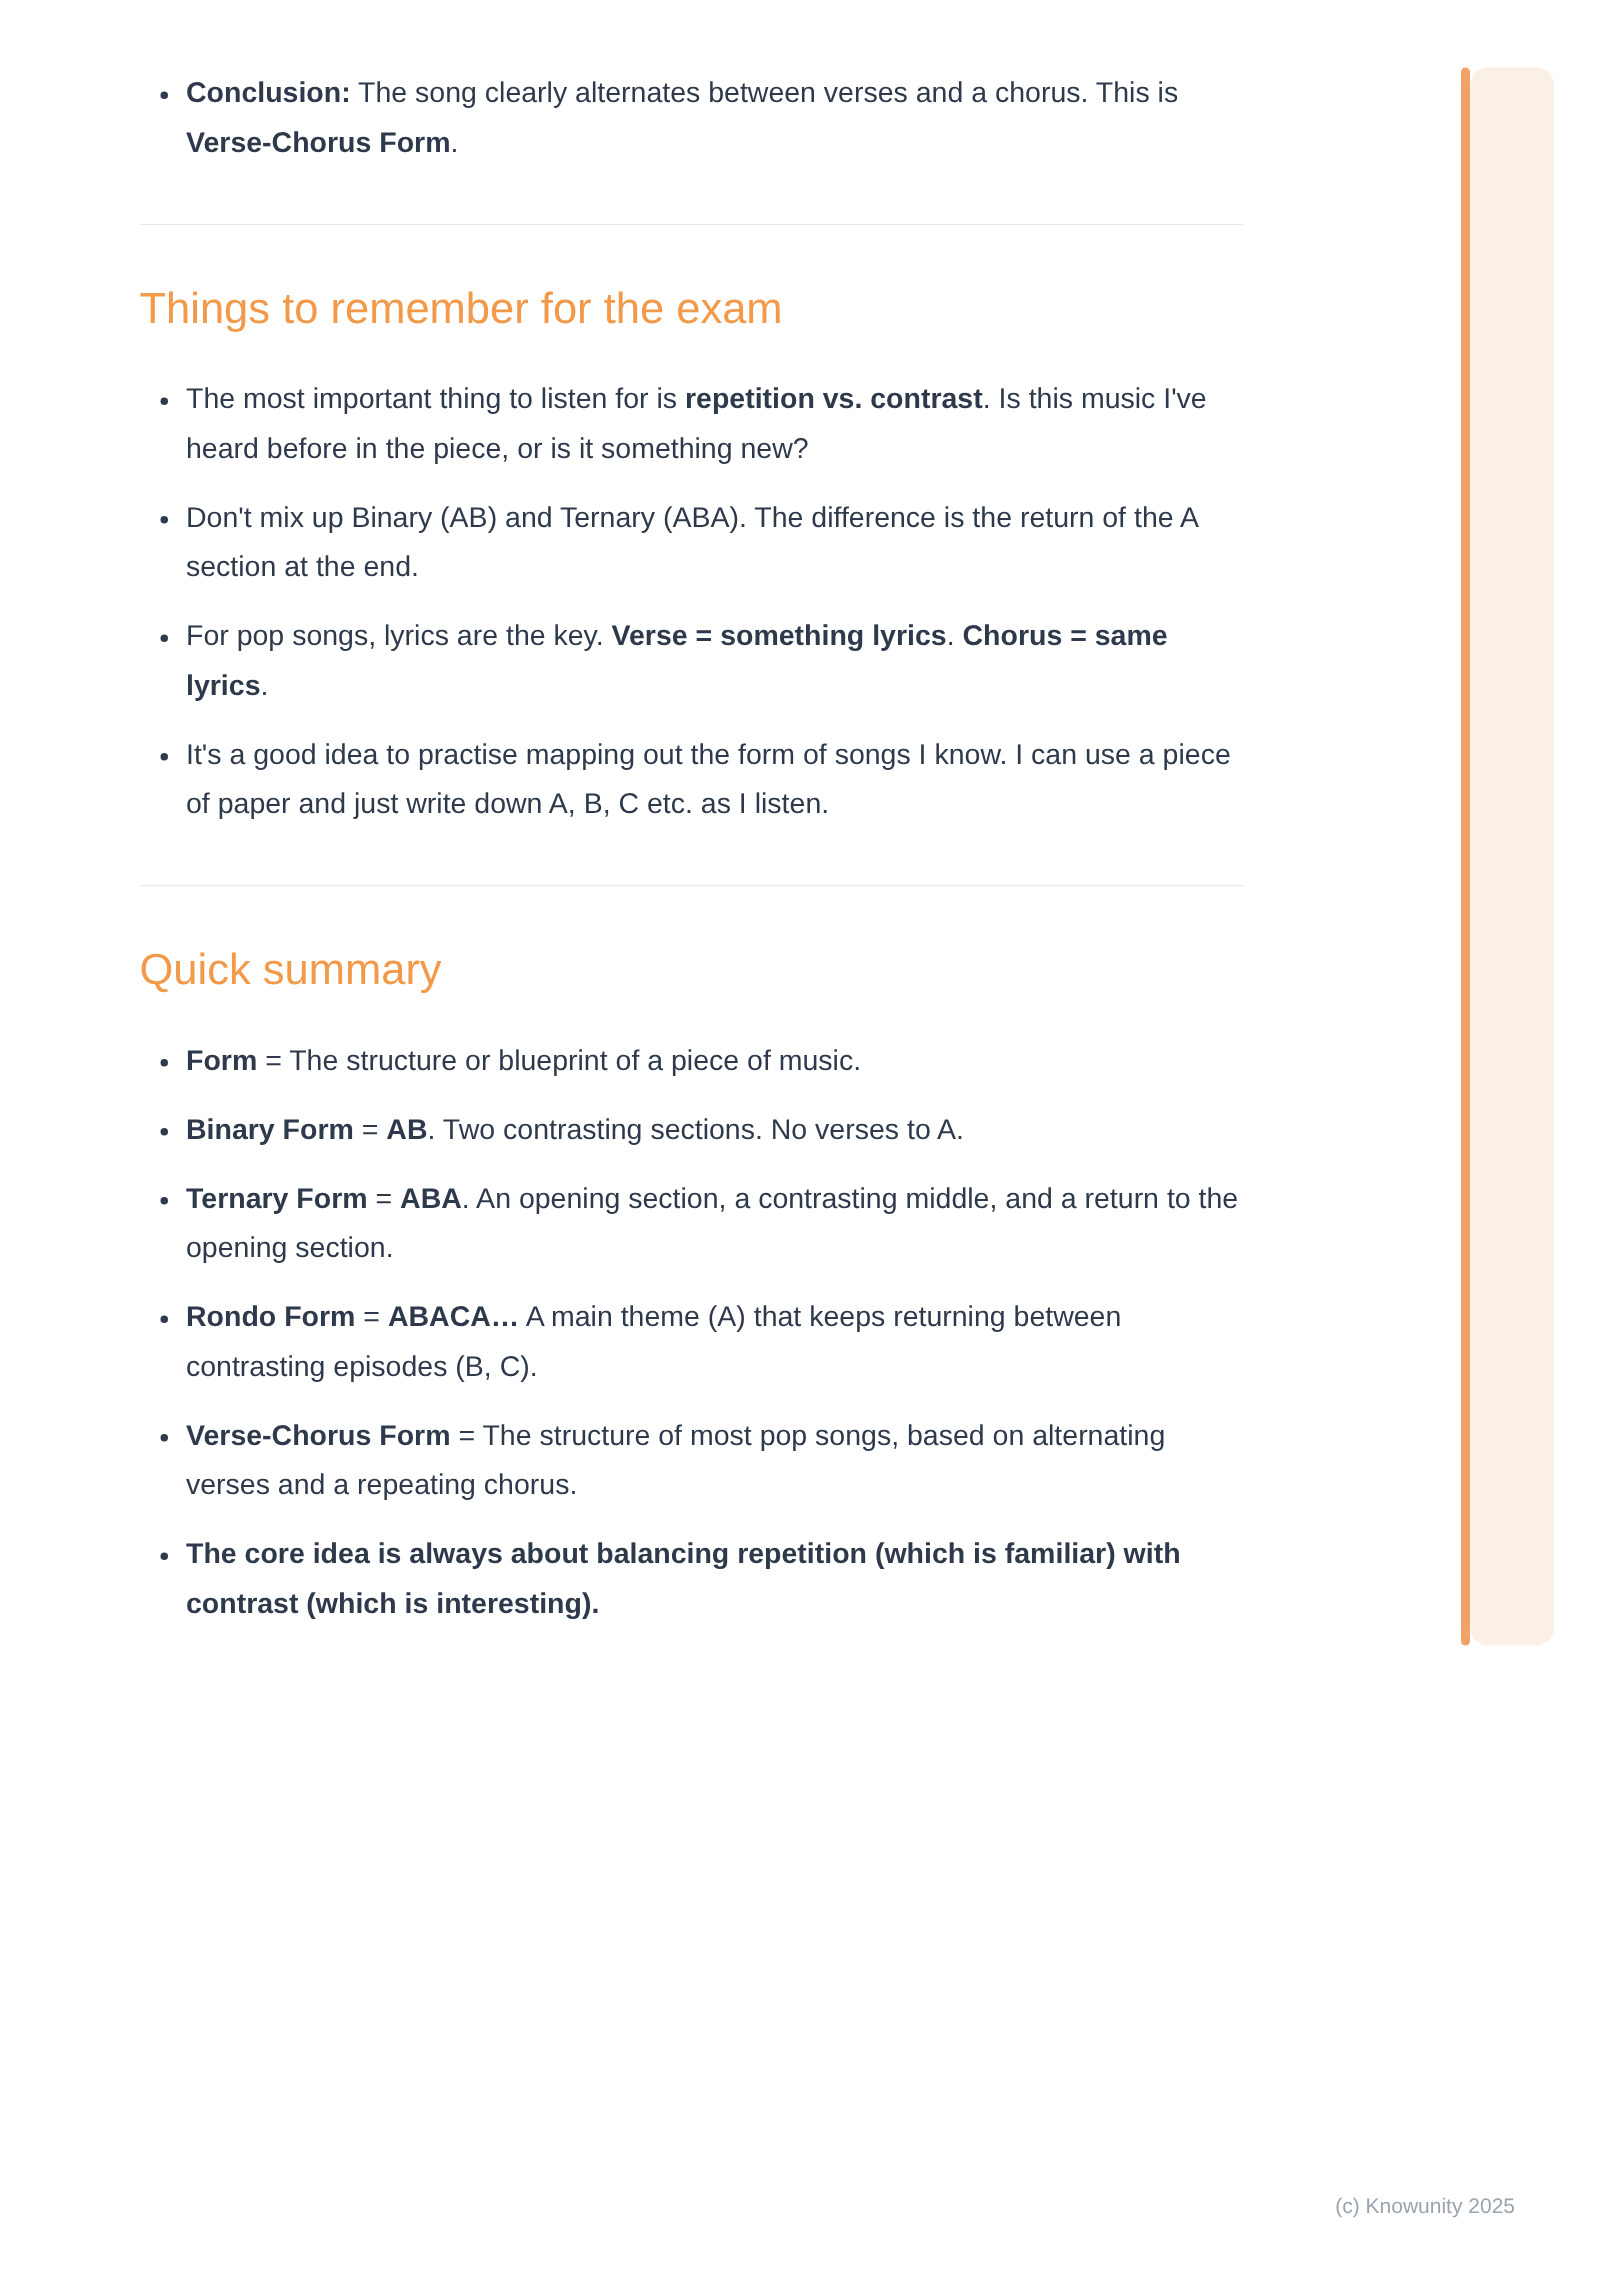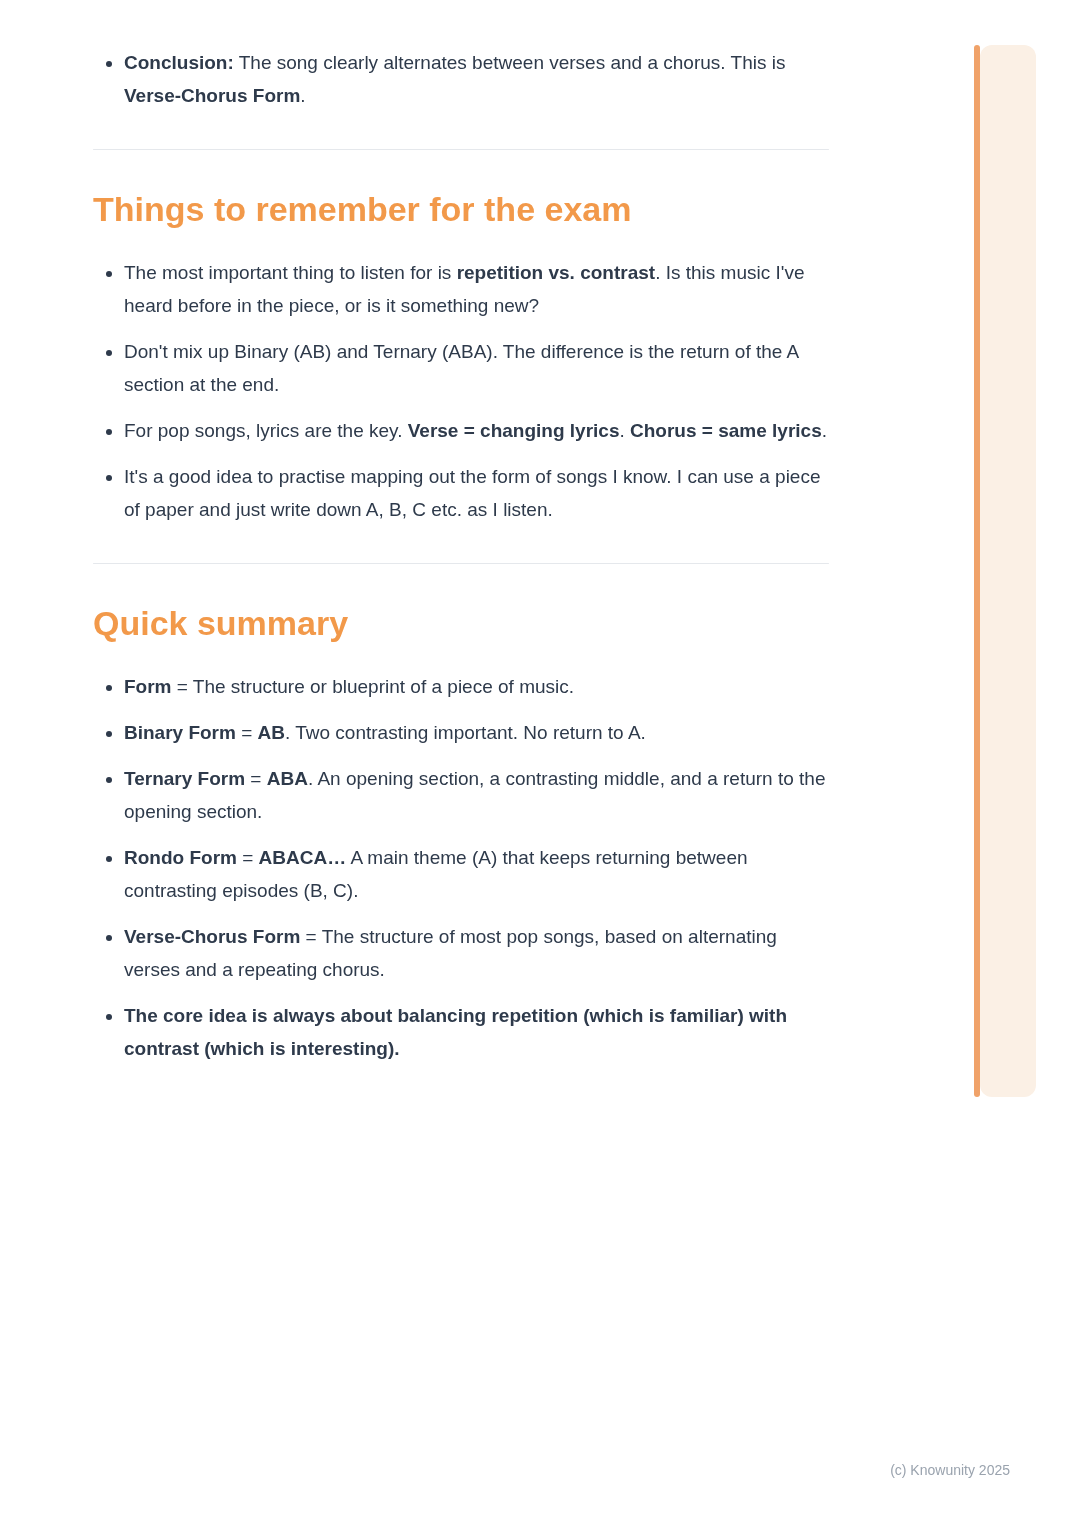--- a/index.html
+++ b/index.html
@@ -33,22 +33,22 @@
   ul.bullets li::marker { color: #2E3A4B; }
   .b { font-weight: bold; }
   .divider {
     border: none;
     border-top: 1px solid #E5E8EC;
     margin-top: 37px;
     height: 0;
   }
   h2.section-title {
     color: var(--accent, #F2994A);
-    font-size: 34px;
-    font-weight: bold;
+    font-size: 29px;
+    font-weight: normal;
     margin: 40px 0 27px 0;
   }
   .footer {
     position: absolute;
     top: 1462px;
     right: 70px;
     font-size: 14px;
     color: #9AA3AE;
     margin-left: 44px;
   }
@@ -76,28 +76,28 @@
   <div class="content">
     <ul class="bullets" id="top-list">
         <li><span class="b">Conclusion:</span><span> The song clearly alternates between verses and a chorus. This is </span><span class="b">Verse-Chorus Form</span><span>.</span></li>
       </ul>
     <div id="sections">
         <div class="divider"></div>
         <h2 class="section-title">Things to remember for the exam</h2>
         <ul class="bullets">
           <li><span>The most important thing to listen for is </span><span class="b">repetition vs. contrast</span><span>. Is this music I've heard before in the piece, or is it something new?</span></li>
           <li><span>Don't mix up Binary (AB) and Ternary (ABA). The difference is the return of the A section at the end.</span></li>
-          <li><span>For pop songs, lyrics are the key. </span><span class="b">Verse = changing lyrics</span><span>. </span><span class="b">Chorus = same lyrics</span><span>.</span></li>
+          <li><span>For pop songs, lyrics are the key. </span><span class="b">Verse = something lyrics</span><span>. </span><span class="b">Chorus = same lyrics</span><span>.</span></li>
           <li><span>It's a good idea to practise mapping out the form of songs I know. I can use a piece of paper and just write down A, B, C etc. as I listen.</span></li>
         </ul>
         <div class="divider"></div>
         <h2 class="section-title">Quick summary</h2>
         <ul class="bullets">
           <li><span class="b">Form</span><span> = The structure or blueprint of a piece of music.</span></li>
-          <li><span class="b">Binary Form</span><span> = </span><span class="b">AB</span><span>. Two contrasting important. No return to A.</span></li>
+          <li><span class="b">Binary Form</span><span> = </span><span class="b">AB</span><span>. Two contrasting sections. No verses to A.</span></li>
           <li><span class="b">Ternary Form</span><span> = </span><span class="b">ABA</span><span>. An opening section, a contrasting middle, and a return to the opening section.</span></li>
           <li><span class="b">Rondo Form</span><span> = </span><span class="b">ABACA…</span><span> A main theme (A) that keeps returning between contrasting episodes (B, C).</span></li>
           <li><span class="b">Verse-Chorus Form</span><span> = The structure of most pop songs, based on alternating verses and a repeating chorus.</span></li>
           <li><span class="b">The core idea is always about balancing repetition (which is familiar) with contrast (which is interesting).</span></li>
         </ul>
       </div>
   </div>
 
   <div class="strip-line"></div>
   <div class="strip-fill"></div>

